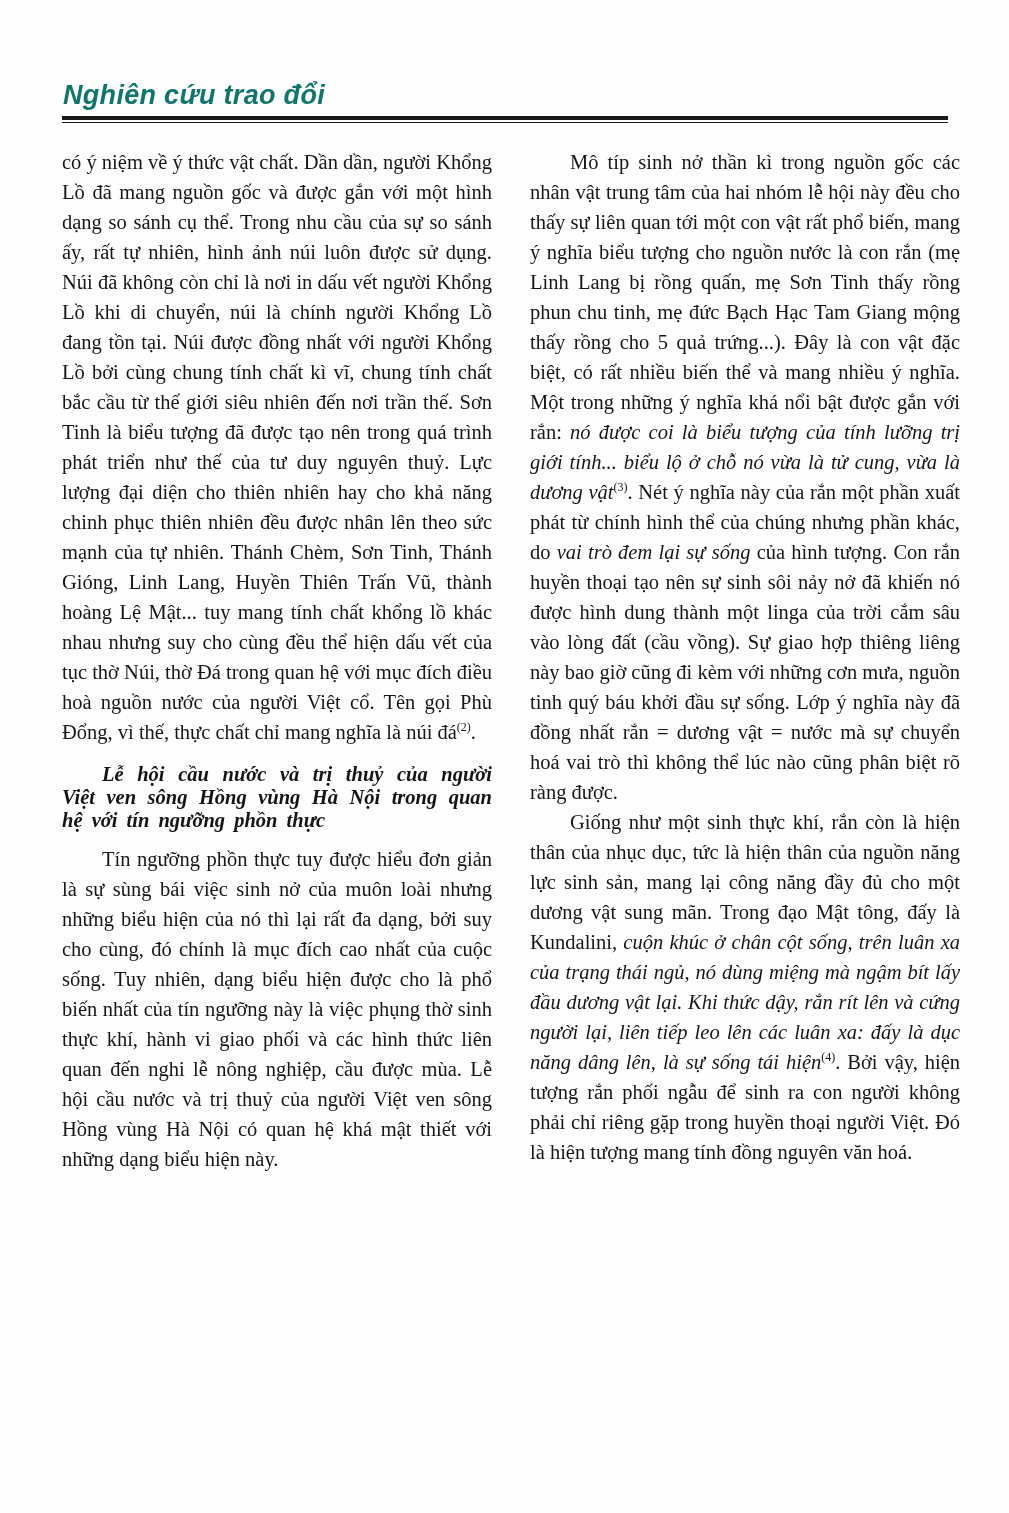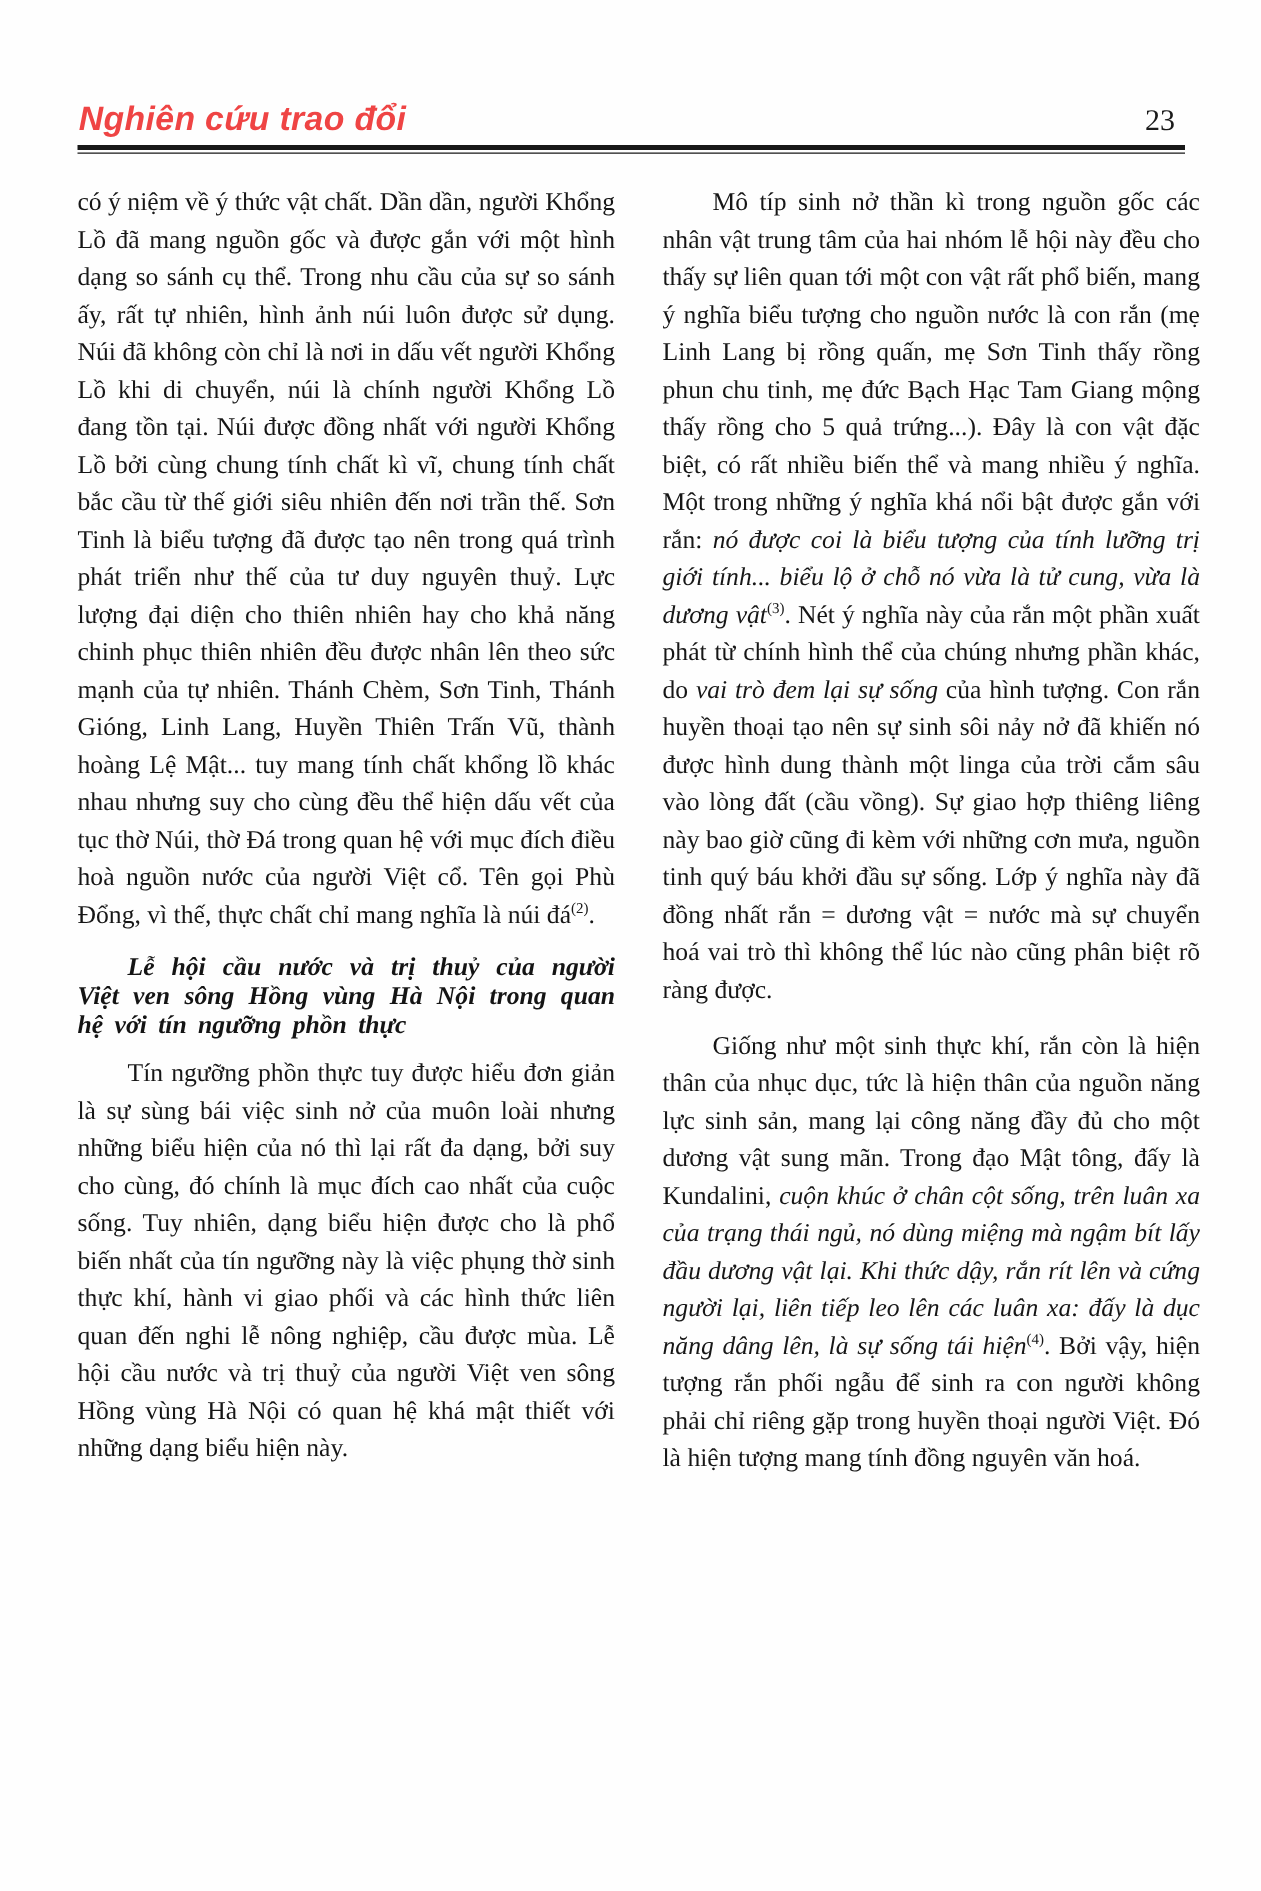--- a/index.html
+++ b/index.html
@@ -18,21 +18,21 @@
   }
   .running-head {
     position: absolute;
     left: 63px;
     top: 80px;
     font-family: "Liberation Sans", "DejaVu Sans", sans-serif;
     font-weight: bold;
     font-style: italic;
     font-size: 27px;
     letter-spacing: 0.3px;
-    color: #ef4444;
+    color: #0f766e;
   }
   .page-number {
     position: absolute;
     left: 62px;
     top: 84px;
     width: 878px;
     text-align: right;
     font-size: 24px;
     color: #1a1a1a;
   }
@@ -63,21 +63,20 @@
     font-size: 20.5px;
     line-height: 30px;
     text-align: justify;
     text-indent: 40px;
     color: #161616;
   }
   .no-indent {
     text-indent: 0;
   }
   .spaced {
-    margin-top: 15px;
   }
   .section-heading {
     margin: 16px 0 12px 0;
     font-size: 20.5px;
     line-height: 23px;
     font-weight: bold;
     font-style: italic;
     text-align: justify;
     text-indent: 40px;
     word-spacing: 4px;
@@ -93,21 +92,20 @@
     font-style: italic;
   }
 </style>
 </head>
 <body>
 
 <div class="page">
 
   <div class="running-head">Nghiên cứu trao đổi</div>
 
-  <div class="page-number">23</div>
 
   <div class="header-rule"></div>
 
   <main class="columns">
 
     <section class="col">
 
       <p class="body-text no-indent"><span>có ý niệm về ý thức vật chất. Dần dần, người Khổng Lồ đã mang nguồn gốc và được gắn với một hình dạng so sánh cụ thể. Trong nhu cầu của sự so sánh ấy, rất tự nhiên, hình ảnh núi luôn được sử dụng. Núi đã không còn chỉ là nơi in dấu vết người Khổng Lồ khi di chuyển, núi là chính người Khổng Lồ đang tồn tại. Núi được đồng nhất với người Khổng Lồ bởi cùng chung tính chất kì vĩ, chung tính chất bắc cầu từ thế giới siêu nhiên đến nơi trần thế. Sơn Tinh là biểu tượng đã được tạo nên trong quá trình phát triển như thế của tư duy nguyên thuỷ. Lực lượng đại diện cho thiên nhiên hay cho khả năng chinh phục thiên nhiên đều được nhân lên theo sức mạnh của tự nhiên. Thánh Chèm, Sơn Tinh, Thánh Gióng, Linh Lang, Huyền Thiên Trấn Vũ, thành hoàng Lệ Mật... tuy mang tính chất khổng lồ khác nhau nhưng suy cho cùng đều thể hiện dấu vết của tục thờ Núi, thờ Đá trong quan hệ với mục đích điều hoà nguồn nước của người Việt cổ. Tên gọi Phù Đổng, vì thế, thực chất chỉ mang nghĩa là núi đá</span><sup class="fn-marker">(2)</sup><span>.</span></p>
 
       <p class="section-heading">Lễ hội cầu nước và trị thuỷ của người Việt ven sông Hồng vùng Hà Nội trong quan hệ với tín ngưỡng phồn thực</p>

